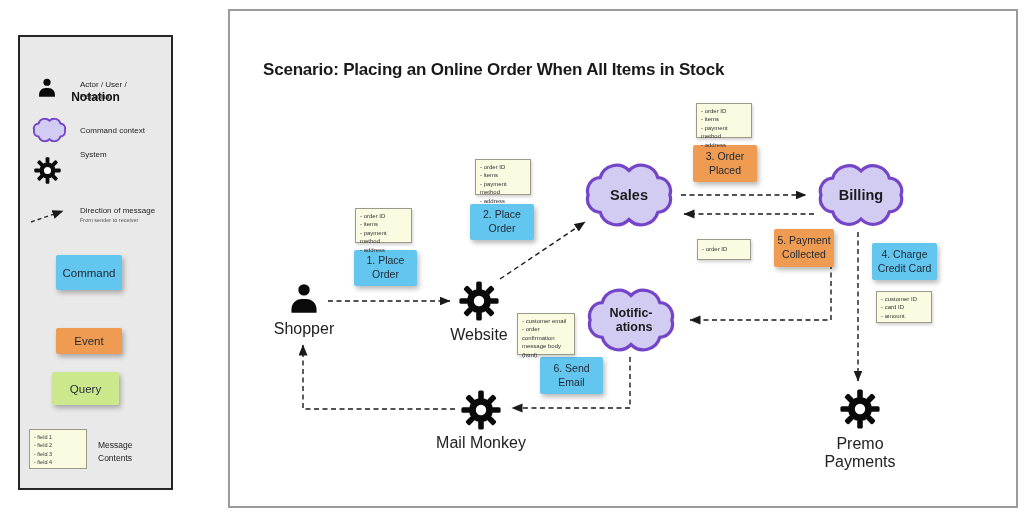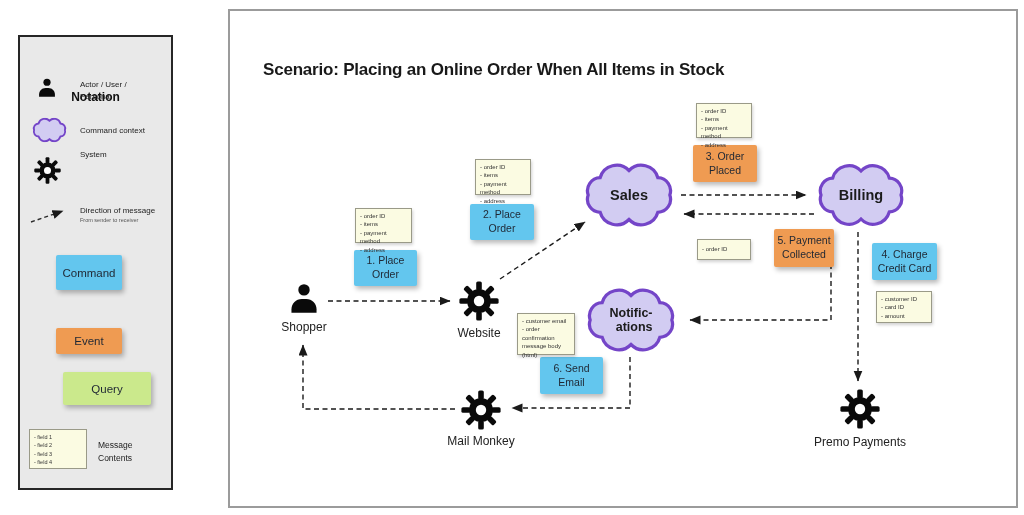--- a/index.html
+++ b/index.html
@@ -15,21 +15,21 @@
   .diagram-title { position:absolute; left:263px; top:60px; font-size:17px; font-weight:700;
                    color:#191919; letter-spacing:-0.2px; z-index:2; white-space:nowrap; }
 
   
   .arrows { position:absolute; left:0; top:0; width:1024px; height:515px;
             z-index:1; pointer-events:none; }
 
   
   .node-icon { position:absolute; z-index:2; }
   .node-label { position:absolute; z-index:2; width:110px; text-align:center;
-                font-size:12px; color:#222; white-space:pre-line; }
+                font-size:16px; color:#222; white-space:pre-line; }
 
   .cloud-svg { position:absolute; z-index:2; overflow:visible; }
   .cloud-svg use { fill:var(--cloud-fill,#d2ccf2); stroke:var(--cloud-stroke,#7445c8); }
   .cloud-label { position:absolute; z-index:3; display:flex; align-items:center; justify-content:center;
                  text-align:right; font-weight:700; color:#1b1b1b; white-space:pre-line; line-height:1.15; }
 
   .gear-use { fill:#0a0a0a; }
   .actor-use { fill:#0a0a0a; }
 
   
@@ -121,21 +121,21 @@
   <div class="legend-label" style="top:112px">System</div>
 
   <svg class="legend-icon" style="left:7px;top:168px;width:48px;height:22px">
     <line x1="4" y1="17" x2="36" y2="6" stroke="#2a2a2a" stroke-width="1.4" stroke-dasharray="4 3" marker-end="url(#arrow-head)"></line>
   </svg>
   <div class="legend-label" style="top:168px">Direction of message</div>
   <div class="legend-sub" style="top:180px">From sender to receiver</div>
 
   <div class="legend-sticky command" style="left:36px;top:218px;width:66px;height:35px">Command</div>
   <div class="legend-sticky event" style="left:36px;top:291px;width:66px;height:26px">Event</div>
-  <div class="legend-sticky query" style="left:43px;top:335px;width:88px;height:33px">Query</div>
+  <div class="legend-sticky query" style="left:32px;top:335px;width:67px;height:33px">Query</div>
 
   <div class="legend-note">- field 1
 - field 2
 - field 3
 - field 4</div>
   <div class="legend-msg-label">Message
 Contents</div>
 </div>
 
 <div class="diagram-title">Scenario: Placing an Online Order When All Items in Stock</div>

